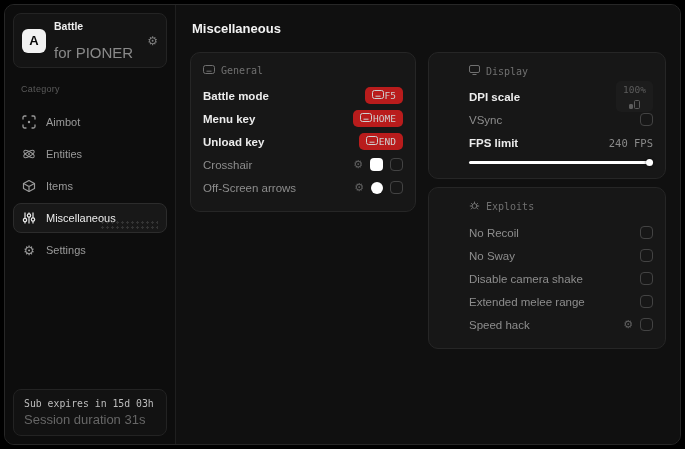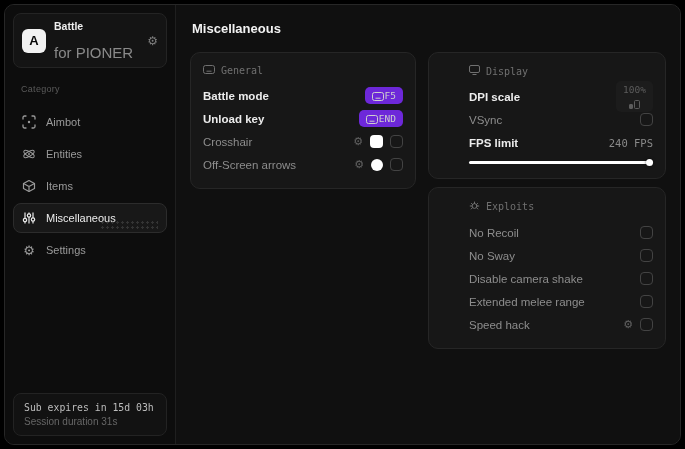--- a/index.html
+++ b/index.html
@@ -26,41 +26,41 @@
               color:#9a9a9a; font-size:11px; border:1px solid transparent; border-radius:8px; cursor:pointer; }
   .nav-item .nav-icon { width:14px; height:14px; display:flex; align-items:center; justify-content:center;
               color:inherit; font-size:13px; line-height:1; }
   .nav-item.selected { background:#181818; border-color:#2c2c2c; color:#ececec; }
   .nav-item.selected .dots { position:absolute; right:8px; bottom:3px; width:58px; height:9px; opacity:.55;
               background-image:radial-gradient(#4a4a4a 1px, transparent 1.1px); background-size:5px 5px; }
 
   .sidebar-footer { margin-top:auto; background:#121212; border:1px solid #232323; border-radius:8px;
                     padding:8px 10px; }
   .footer-line1 { font-family:"DejaVu Sans Mono", monospace; font-size:9.8px; color:#bdbdbd; }
-  .footer-line2 { font-size:10px; color:#666; margin-top:3px; }
+  .footer-line2 { font-size:13px; color:#666; margin-top:3px; }
 
   
   .main { flex:1; padding:14px 14px 12px 14px; background:#101010; }
   .page-title { font-size:13px; font-weight:700; color:#f2f2f2; margin:2px 0 16px 2px; }
   .columns { display:flex; gap:12px; align-items:flex-start; }
   .card { background:#171717; border:1px solid #262626; border-radius:10px; padding:10px 12px 12px; }
   .card-general { width:226px; }
   .col-right { width:238px; display:flex; flex-direction:column; gap:8px; }
   .col-right .card { width:100%;padding-left:40px; }
 
   .card-header { display:flex; align-items:center; gap:6px; color:#707070;
                  font-family:"DejaVu Sans Mono", monospace; font-size:10px; margin:2px 0 8px 0; }
   .card-header svg { color:#707070; }
 
   .row { display:flex; align-items:center; height:23px; }
   .row-label { flex:1; font-size:11.5px; font-weight:600; color:#ececec; }
   .row-label.muted { color:#8d8d8d; font-weight:500; }
   .controls { display:flex; align-items:center; gap:7px; }
 
-  .keybadge { display:inline-flex; align-items:flex-end; gap:1px; background:#6d28d9;
+  .keybadge { display:inline-flex; align-items:flex-start; gap:1px; background:#b91c1c;
               border-radius:5px; padding:3px 7px; color:#cfcfcf; cursor:pointer;
               font-family:"DejaVu Sans Mono", monospace; font-size:9.5px; }
   .valbadge { display:inline-flex; align-items:center; gap:5px; background:#1c1c1c;
               border-radius:5px; padding:3px 7px; color:#5c5c5c; cursor:pointer;
               font-family:"DejaVu Sans Mono", monospace; font-size:9.5px;flex-direction:column; }
   .value-text { font-family:"DejaVu Sans Mono", monospace; font-size:10.5px; color:#8a8a8a; }
 
   .checkbox { width:13px; height:13px; border:1.5px solid #434343; border-radius:4px;
               background:transparent; cursor:pointer; flex:0 0 auto; }
   .swatch-square { width:13px; height:13px; background:#fff; border-radius:4px; cursor:pointer; }
@@ -163,20 +163,30 @@
           <span class="row-label">Battle mode</span>
           <span class="keybadge">
             <svg width="12" height="9" viewBox="0 0 12 9" fill="none" stroke="currentColor" stroke-width="1">
                 <rect x="0.5" y="0.5" width="11" height="8" rx="2"></rect>
                 <path d="M3.5 6.2h5"></path>
               </svg>
             <span>F5</span>
           </span>
         </div>
 
+        <div class="row">
+          <span class="row-label">Menu key</span>
+          <span class="keybadge">
+            <svg width="12" height="9" viewBox="0 0 12 9" fill="none" stroke="currentColor" stroke-width="1">
+                <rect x="0.5" y="0.5" width="11" height="8" rx="2"></rect>
+                <path d="M3.5 6.2h5"></path>
+              </svg>
+            <span>HOME</span>
+          </span>
+        </div>
 
         <div class="row">
           <span class="row-label">Unload key</span>
           <span class="keybadge">
             <svg width="12" height="9" viewBox="0 0 12 9" fill="none" stroke="currentColor" stroke-width="1">
                 <rect x="0.5" y="0.5" width="11" height="8" rx="2"></rect>
                 <path d="M3.5 6.2h5"></path>
               </svg>
             <span>END</span>
           </span>

